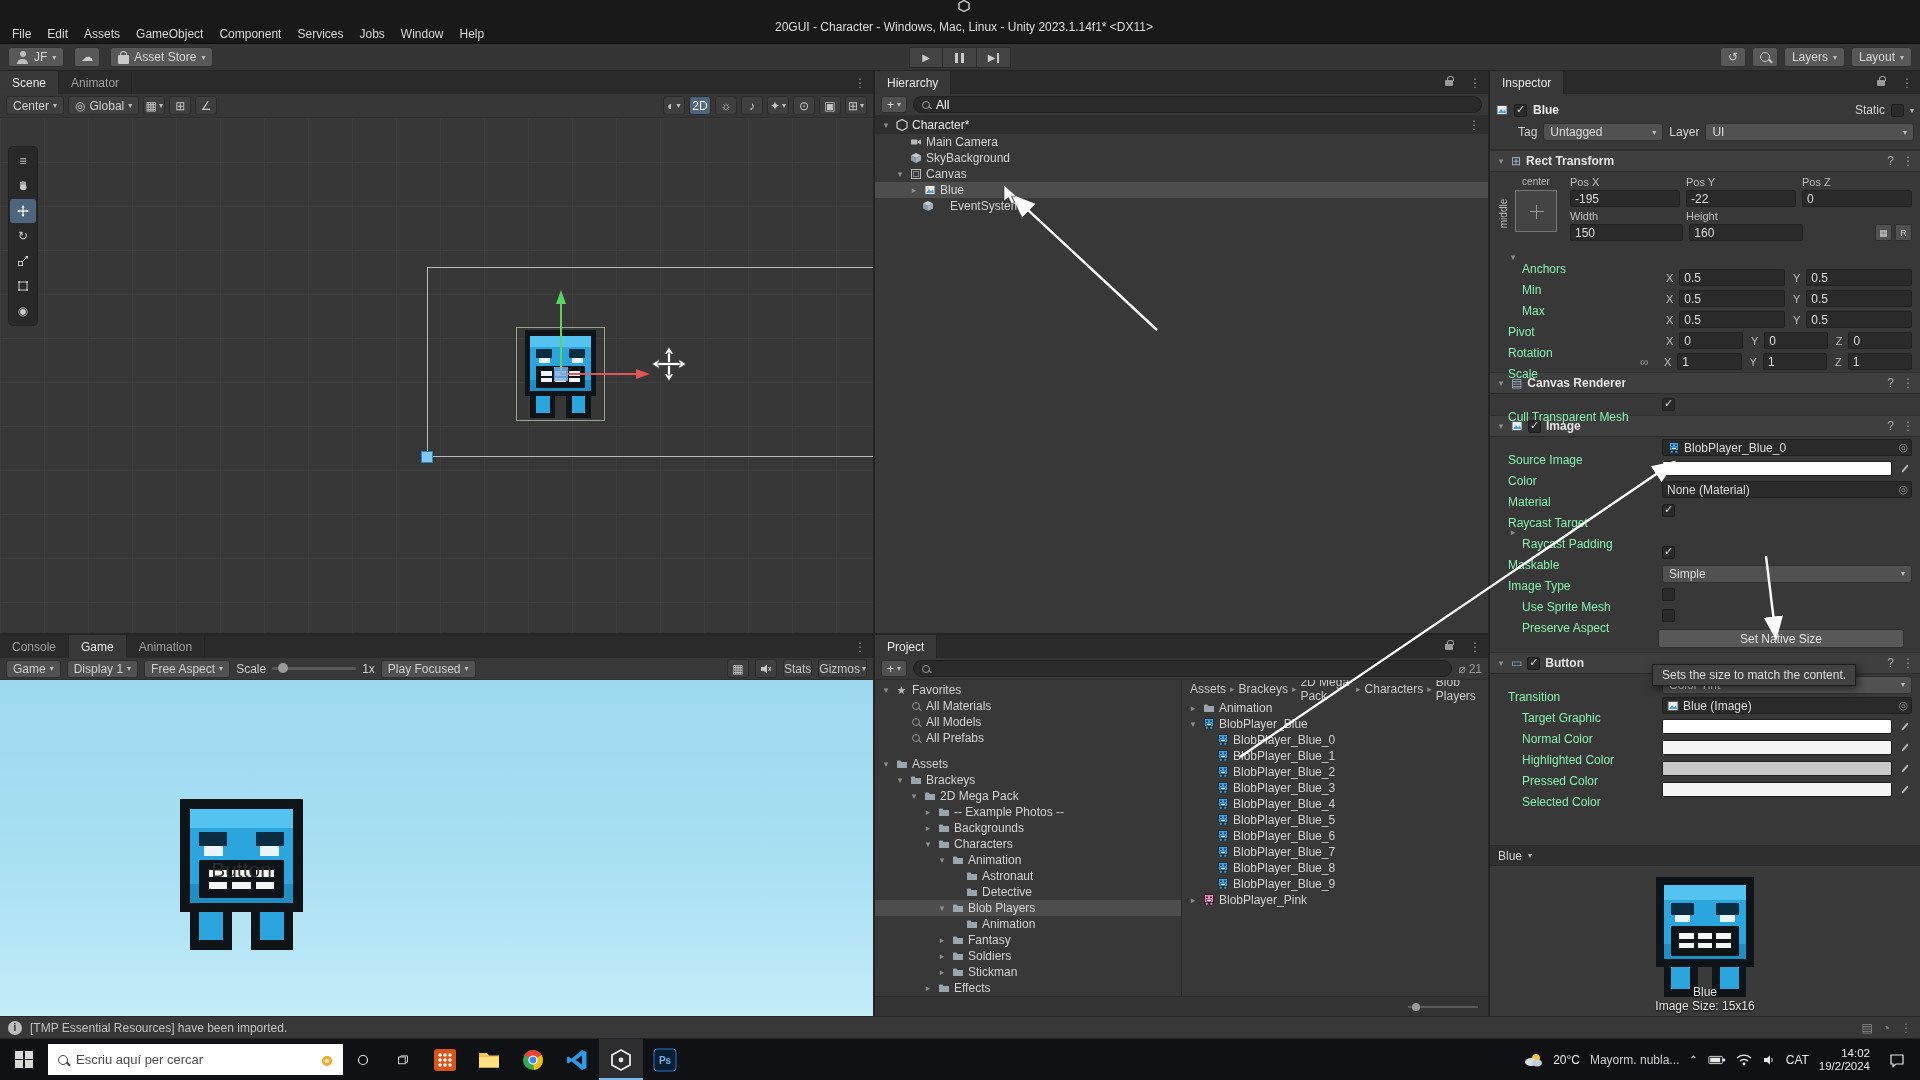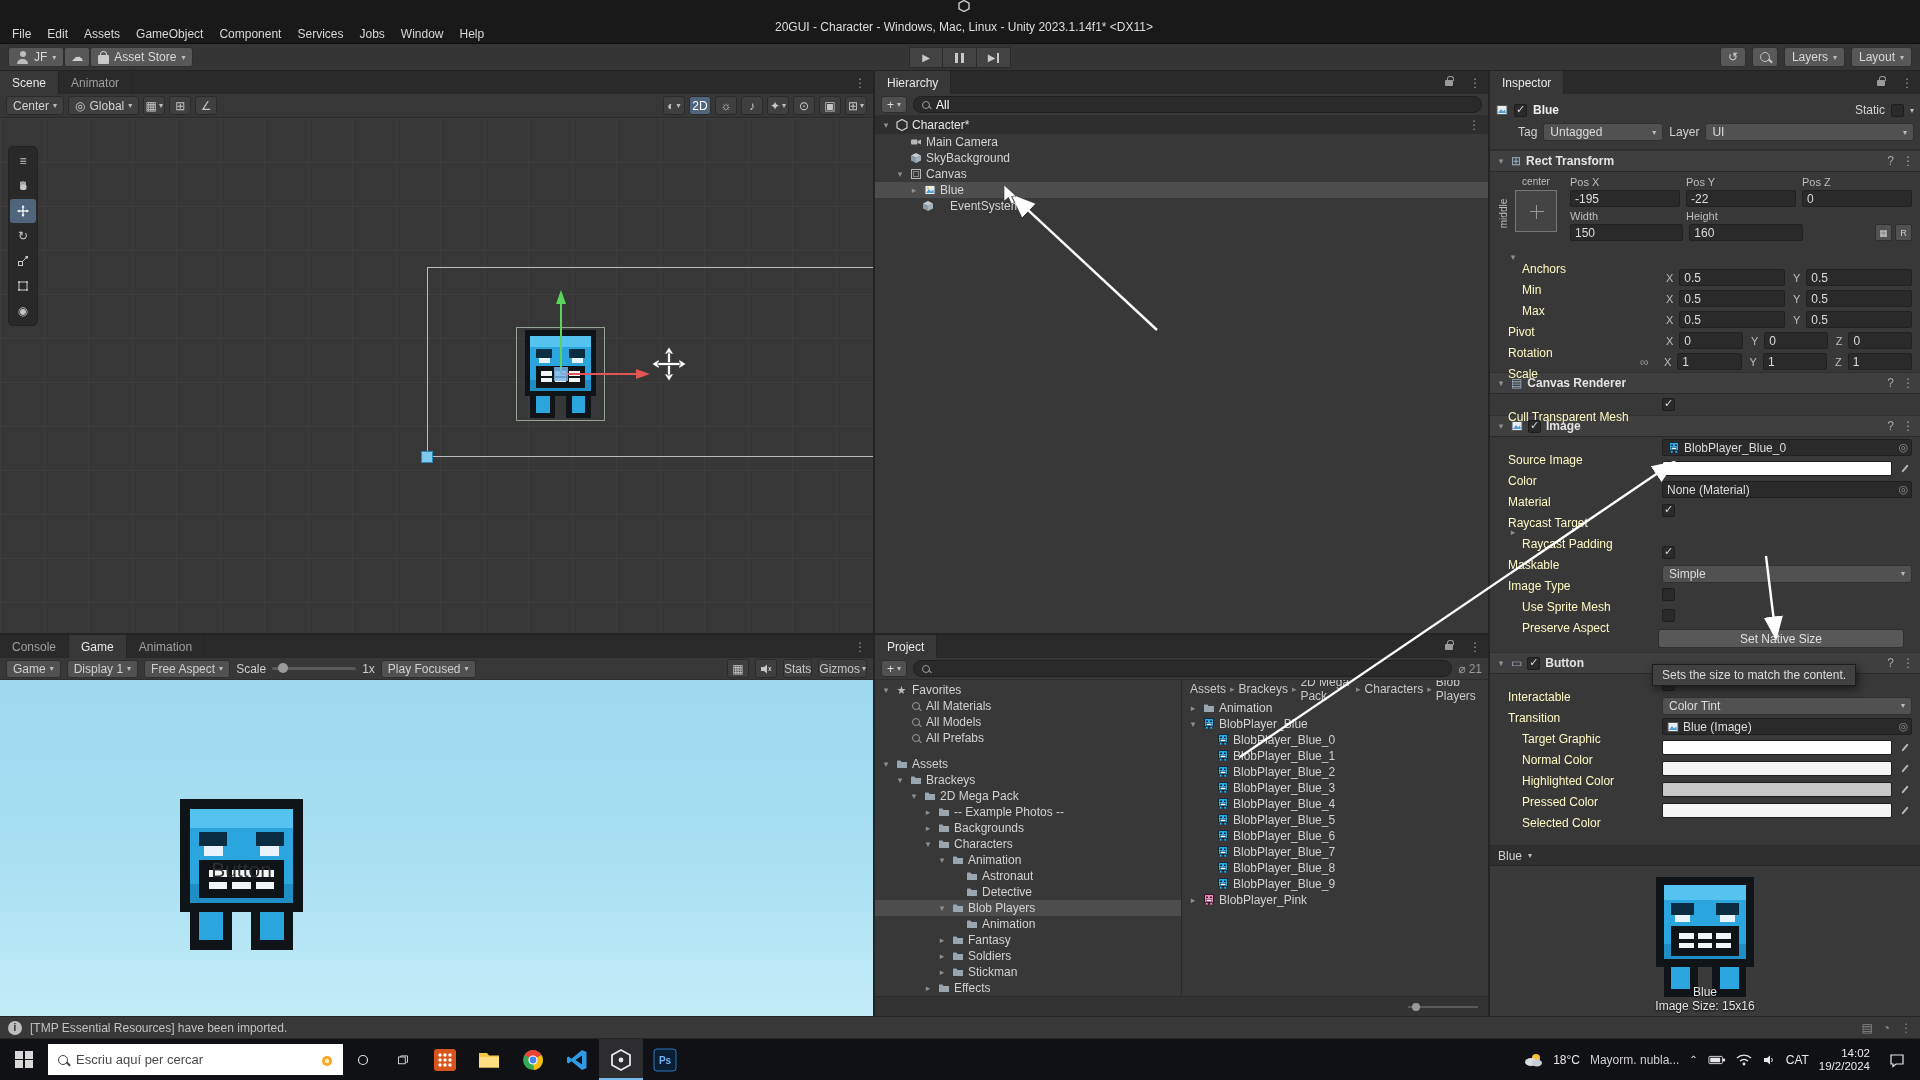--- a/index.html
+++ b/index.html
@@ -9,21 +9,21 @@
 
   
   .titlebar{height:24px;background:#191919;display:flex;align-items:center;padding:0 0 0 8px;gap:8px;color:#dedede;flex-direction:column;}
   .titlebar .ttl{font-size:12px;white-space:nowrap;}
   .win-ctrls{margin-left:auto;display:flex;height:100%;}
   .win-btn{width:46px;display:flex;align-items:center;justify-content:center;color:#cfcfcf;font-size:13px;}
   .box-glyph{width:9px;height:9px;border:1px solid #cfcfcf;display:inline-block;}
   .min-glyph{width:10px;height:1px;background:#cfcfcf;display:inline-block;}
   .menubar{height:20px;background:#191919;display:flex;align-items:center;padding-left:4px;border-bottom:1px solid #0e0e0e;}
   .menu-item{padding:0 8px;color:#d8d8d8;height:100%;display:flex;align-items:center;}
-  .main-toolbar{height:27px;background:#353535;border-bottom:1px solid #232323;display:flex;align-items:center;padding:0 8px;gap:0;position:relative;}
+  .main-toolbar{height:27px;background:#353535;border-bottom:1px solid #232323;display:flex;align-items:center;padding:0 8px;gap:10px;position:relative;}
   .tb-btn{height:20px;display:flex;align-items:center;gap:5px;padding:0 7px;background:#585858;border:1px solid #303030;border-radius:3px;color:#d8d8d8;}
   .tb-ic{height:20px;width:26px;display:flex;align-items:center;justify-content:center;background:#585858;border:1px solid #303030;border-radius:3px;color:#cfcfcf;}
   .caret{font-size:8px;color:#bdbdbd;}
   .play-group{position:absolute;left:50%;top:3px;transform:translateX(-50%);display:flex;}
   .play-btn{width:34px;height:21px;background:#434343;border:1px solid #2a2a2a;display:flex;align-items:center;justify-content:center;color:#c9c9c9;font-size:10px;}
   .play-btn+.play-btn{border-left:none;}
   .pausebars{display:flex;gap:3px;}
   .pausebars i{width:3px;height:10px;background:#c9c9c9;}
   .stepbar{width:2px;height:10px;background:#c9c9c9;margin-left:2px;}
   .tb-right{margin-left:auto;display:flex;align-items:center;gap:6px;}
@@ -121,21 +121,21 @@
   .go-row2{display:flex;align-items:center;gap:6px;height:22px;padding-left:22px;}
   .check{width:13px;height:13px;background:#2a2a2a;border:1px solid #1d1d1d;border-radius:2px;position:relative;display:inline-block;flex:none;}
   .check.on::after{content:"✓";position:absolute;left:1px;top:-2px;font-size:11px;color:#dcdcdc;}
   .dd{background:#515151;border:1px solid #303030;border-radius:3px;height:18px;display:flex;align-items:center;padding:0 6px;gap:6px;color:#dcdcdc;}
   .dd .caret{margin-left:auto;}
   .dd.grow{flex:1;}
   .sec-hdr{height:22px;background:#3f3f3f;border-top:1px solid #303030;border-bottom:1px solid #2a2a2a;display:flex;align-items:center;gap:5px;padding:0 6px;flex:none;}
   .sec-title{font-weight:bold;color:#e3e3e3;}
   .sec-right{margin-left:auto;display:flex;gap:8px;color:#a8a8a8;}
   .insp-row{display:flex;align-items:center;height:21px;padding:0 8px 0 18px;gap:4px;}
-  .insp-label{width:150px;flex:none;color:#fef9c3;overflow:hidden;white-space:nowrap;margin-top:24px;}
+  .insp-label{width:150px;flex:none;color:#86efac;overflow:hidden;white-space:nowrap;margin-top:24px;}
   .insp-label.ind{padding-left:14px;}
   .nfield{height:17px;background:#2a2a2a;border:1px solid #212121;border-radius:2px;display:flex;align-items:center;padding:0 4px;color:#dcdcdc;min-width:0;}
   .axis{color:#bdbdbd;font-size:11px;margin:0 2px 0 4px;}
   .obj{background:#2a2a2a;border:1px solid #1f1f1f;border-radius:2px;height:17px;display:flex;align-items:center;padding:0 3px 0 4px;gap:4px;flex:1;color:#dcdcdc;overflow:hidden;white-space:nowrap;}
   .obj .picker{margin-left:auto;color:#9a9a9a;font-size:11px;}
   .colorf{flex:1;height:15px;border:1px solid #1f1f1f;border-radius:2px;overflow:hidden;display:flex;}
   .colorf .bar{flex:1;}
   .eyedrop{width:12px;height:14px;position:relative;flex:none;margin-left:4px;}
   .eyedrop::after{content:"";position:absolute;left:4px;top:2px;width:2px;height:9px;background:#b5b5b5;transform:rotate(40deg);border-radius:1px;}
   .rt-top{display:flex;padding:4px 8px 2px 8px;gap:8px;}
@@ -1180,24 +1180,20 @@
               <span class="fold">▾</span>
               <span style="color:#9fb3c8">▭</span>
               <span class="check on"></span>
               <span class="sec-title">Button</span>
               <div class="sec-right">
                   <span>?</span>
                   <span>⋮</span>
                 </div>
             </div>
             <div class="insp-row">
-              <span class="insp-label">Interactable</span>
-              <span class="check on"></span>
-            </div>
-            <div class="insp-row">
               <span class="insp-label">Transition</span>
               <div class="dd grow">
                   <span>Color Tint</span>
                   <span class="caret">▾</span>
                 </div>
             </div>
             <div class="insp-row">
               <span class="insp-label ind">Target Graphic</span>
               <div class="obj">
                 <svg class="ic" viewBox="0 0 12 12">
@@ -1348,21 +1344,21 @@
           <text x="12" y="16" text-anchor="middle" font-size="10" font-family="Liberation Sans, sans-serif" fill="#6fb3f2" font-weight="bold">Ps</text>
         </svg>
     </div>
 
     <div class="tray">
       <svg width="20" height="16" viewBox="0 0 20 16">
           <circle cx="13" cy="6" r="4" fill="#f6c244"></circle>
           <ellipse cx="8" cy="10" rx="6" ry="4" fill="#d8dde2"></ellipse>
           <ellipse cx="14" cy="11" rx="5" ry="3.4" fill="#c7ced6"></ellipse>
         </svg>
-      <span>18°C</span>
+      <span>20°C</span>
       <span style="color:#cfcfcf">Mayorm. nubla...</span>
       <span style="font-size:10px">⌃</span>
       <svg width="18" height="12" viewBox="0 0 20 12">
           <rect x="1" y="2" width="15" height="8" rx="1" fill="none" stroke="#e8e8e8"></rect>
           <rect x="16.5" y="4.5" width="2.5" height="3" fill="#e8e8e8"></rect>
           <rect x="2.5" y="3.5" width="11" height="5" fill="#e8e8e8"></rect>
         </svg>
       <svg width="16" height="12" viewBox="0 0 16 12">
           <path d="M1 4 A10 10 0 0 1 15 4 M4 7 A6 6 0 0 1 12 7" fill="none" stroke="#e8e8e8" stroke-width="1.3"></path>
           <circle cx="8" cy="10" r="1.4" fill="#e8e8e8"></circle>

